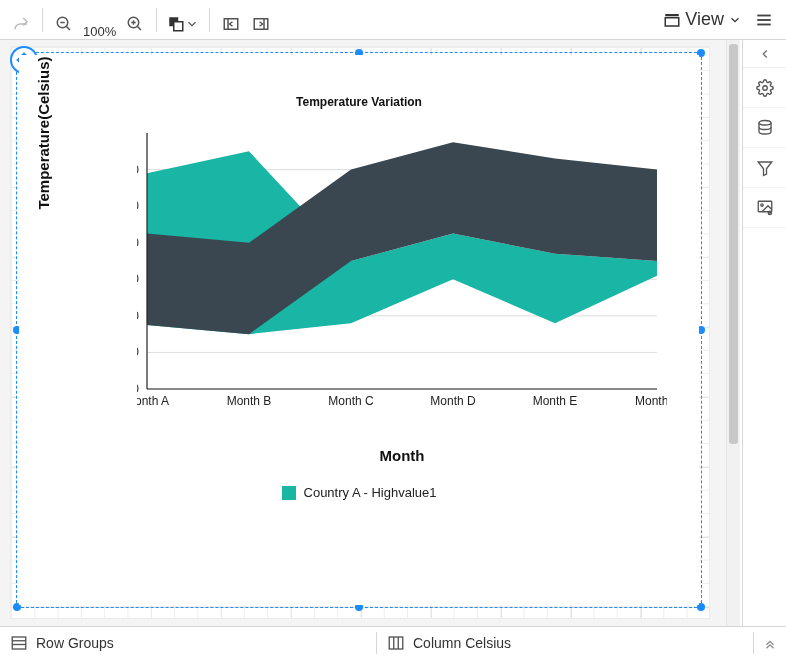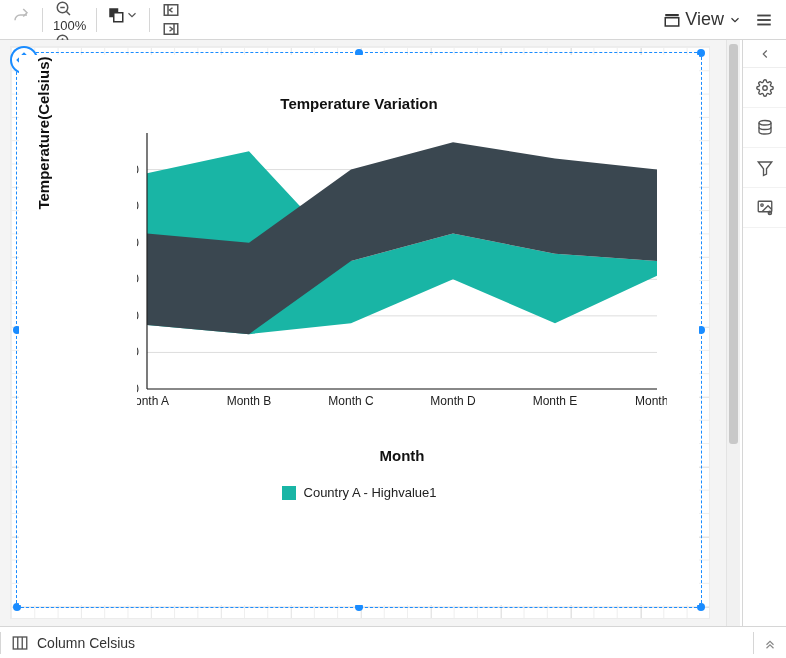--- a/index.html
+++ b/index.html
@@ -1,21 +1,21 @@
 <!DOCTYPE html>
 <html><head>
 <meta charset="utf-8">
 <style>
 * { box-sizing: border-box; margin: 0; padding: 0; }
 html, body { width: 786px; height: 658px; font-family: -apple-system, BlinkMacSystemFont, "Segoe UI", Arial, sans-serif; overflow: hidden; background: #fff; }
 .app { display: flex; flex-direction: column; width: 100%; height: 100%; }
 
 
 .toolbar { height: 40px; border-bottom: 1px solid #d6d6d6; display: flex; align-items: center; padding: 0 6px; background: #fff; }
-.tb-group { display: flex; align-items: flex-start; height: 100%; flex-direction: column; }
+.tb-group { display: flex; align-items: flex-end; height: 100%; }
 .tb-sep { width: 1px; height: 24px; background: #d6d6d6; margin: 0 6px; }
 .icon-btn { width: 30px; height: 30px; display: flex; align-items: center; justify-content: center; border-radius: 2px; color: #555; cursor: pointer; }
 .icon-btn.disabled { color: #bbb; cursor: default; }
 .zoom-label { font-size: 13px; color: #333; padding: 0 4px; min-width: 38px; text-align: center; }
 .combo-btn { display: flex; align-items: center; height: 30px; padding: 0 4px; cursor: pointer; color: #555; }
 .toolbar .spacer { flex: 1; }
 .view-btn { display: flex; align-items: center; height: 30px; padding: 0 6px; cursor: pointer; color: #333; font-size: 18px; gap: 4px; }
 .hamburger { width: 32px; display:flex;align-items:center;justify-content:center; cursor:pointer; color:#444; }
 
 
@@ -44,21 +44,21 @@
 .sel-handle.ne { right: -4px; top: -4px; }
 .sel-handle.w  { left: -4px; top: calc(50% - 4px); }
 .sel-handle.e  { right: -4px; top: calc(50% - 4px); }
 .sel-handle.sw { left: -4px; bottom: -4px; }
 .sel-handle.s  { left: calc(50% - 4px); bottom: -4px; }
 .sel-handle.se { right: -4px; bottom: -4px; }
 .move-handle { position: absolute; left: -7px; top: -7px; width: 28px; height: 28px; border: 2px solid #1a8cff; background: #fff; border-radius: 50%; display:flex; align-items:center; justify-content:center; color:#1a8cff; cursor:move; }
 
 
 .chart-box { position: absolute; left: 2px; top: 2px; right: 2px; bottom: 2px; background: #fff; }
-.chart-title { text-align: center; font-weight: 700; font-size: 15px; color: #111; margin-top: 40px; }
+.chart-title { text-align: center; font-weight: 700; font-size: 12px; color: #111; margin-top: 40px; }
 .plot-area { position: absolute; left: 118px; top: 78px; width: 530px; height: 276px; }
 .y-axis-title { position: absolute; left: 44px; top: 78px; width: 276px; height: 20px; transform: rotate(-90deg); transform-origin: left top; text-align: center; font-weight: 700; font-size: 15px; color:#111; }
 .y-axis-title > span { position: relative; left: -138px; top: -28px;}
 .x-axis-title { position: absolute; left: 118px; top: 392px; width: 530px; text-align: center; font-weight: 700; font-size: 15px; color:#111; }
 .legend { position: absolute; left: 0; right: 0; top: 430px; display:flex; justify-content:center; gap: 40px; font-size: 13px; color:#222; }
 .legend-item { display:flex; align-items:center; gap:8px; }
 .legend-swatch { width: 14px; height: 14px; }
 .axis-line { stroke: #222; stroke-width: 1.2; }
 .grid-line { stroke: #ddd; stroke-width: 1; }
 .tick-label { font-size: 12px; fill: #222; }
@@ -271,20 +271,28 @@
             <circle cx="8" cy="8" r="1.6"></circle>
             <path d="M21 14l-5-5-8 8"></path>
             <circle cx="18.5" cy="18.5" r="2.2"></circle>
             <path d="M18.5 17.3v2.4M17.3 18.5h2.4"></path>
           </svg>
       </div>
     </div>
   </div>
 
   <div class="groups-bar">
+    <div class="groups-seg">
+      <svg class="icon" viewBox="0 0 24 24" fill="none" stroke="#555" stroke-width="1.8">
+          <rect x="3" y="4" width="18" height="16"></rect>
+          <line x1="3" y1="9" x2="21" y2="9"></line>
+          <line x1="3" y1="14" x2="21" y2="14"></line>
+        </svg>
+      <span>Row Groups</span>
+    </div>
     <div class="groups-sep"></div>
     <div class="groups-seg">
       <svg class="icon" viewBox="0 0 24 24" fill="none" stroke="#555" stroke-width="1.8">
           <rect x="3" y="4" width="18" height="16"></rect>
           <line x1="9" y1="4" x2="9" y2="20"></line>
           <line x1="15" y1="4" x2="15" y2="20"></line>
         </svg>
       <span>Column Celsius</span>
     </div>
     <div class="groups-sep"></div>

